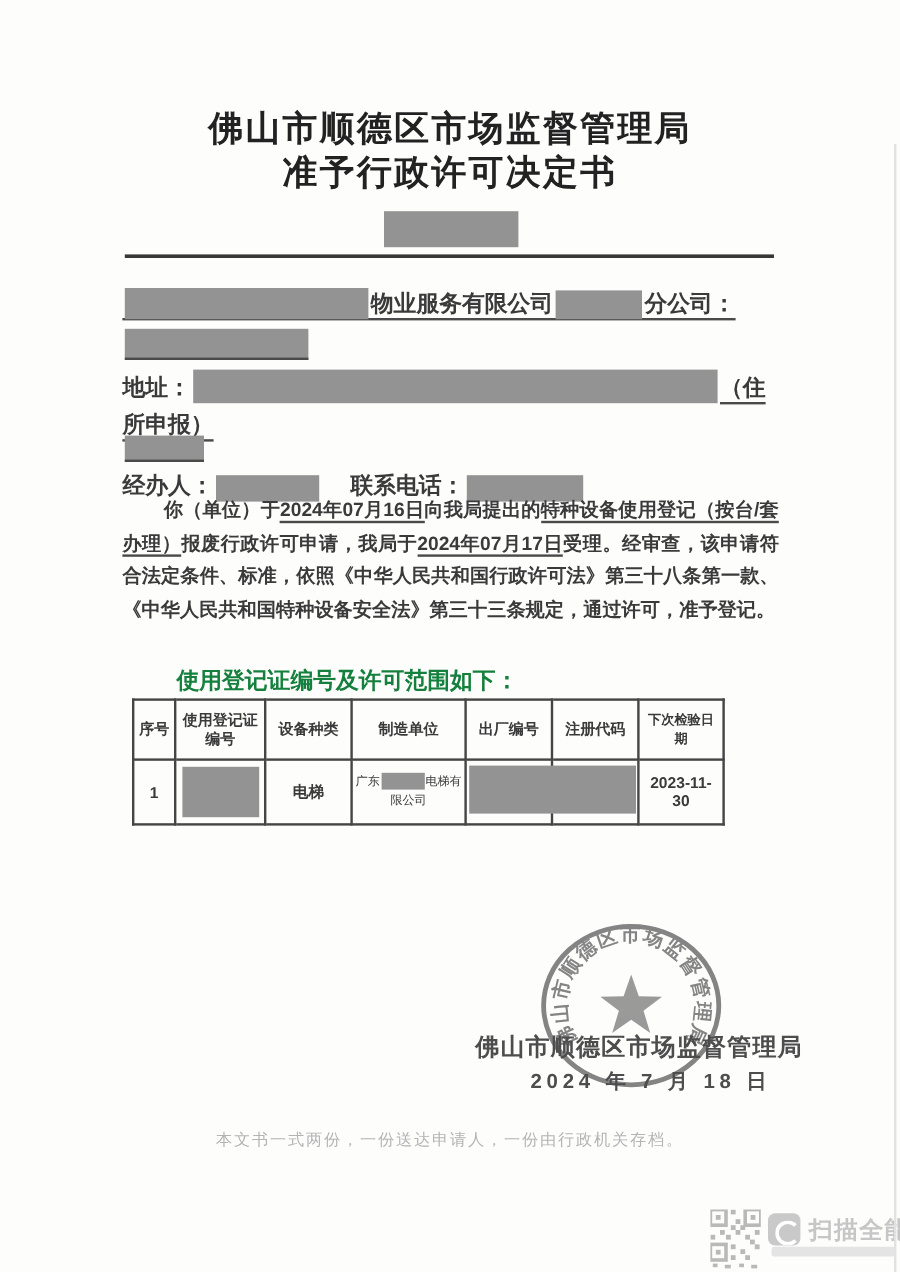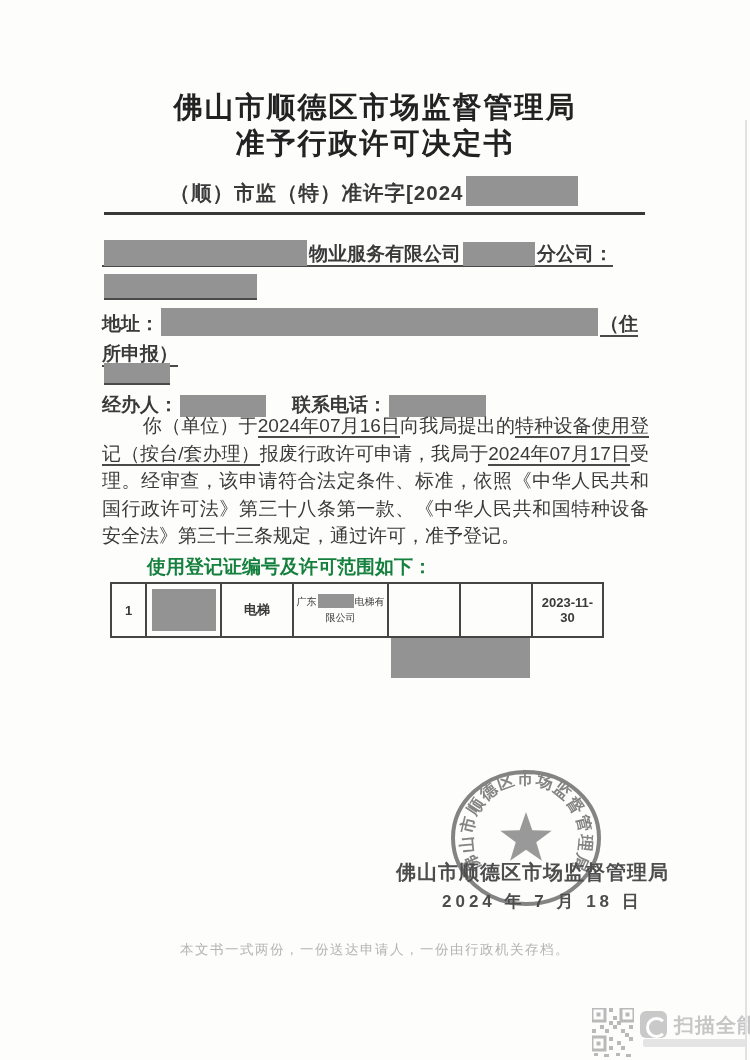--- a/index.html
+++ b/index.html
@@ -17,21 +17,21 @@
           color:#3a3a3a;letter-spacing:1px;white-space:nowrap;}
   .rule{left:104px;width:541px;height:3px;background:#383838;}
   
   .line{left:102px;width:560px;font-size:19px;font-weight:bold;color:#3a3a3a;
         white-space:nowrap;}
   .under{border-bottom:2px solid #4a4a4a;padding-bottom:1px;}
   .redact{display:inline-block;background:#939393;vertical-align:text-bottom;
           margin:0 2px -2px 2px;}
   .redact.ru{border-bottom:2px solid #4a4a4a;}
   
-  #main-paragraph{left:102px;width:547px;font-size:19px;font-weight:normal;
+  #main-paragraph{left:102px;width:547px;font-size:16px;font-weight:bold;
         color:#3a3a3a;line-height:27.6px;text-align:justify;margin:0;
         text-indent:2.15em;}
   #main-paragraph .u{border-bottom:2px solid #4a4a4a;padding-bottom:0px;}
   .tintro{left:147px;font-size:19px;font-weight:bold;color:#15803d;}
   
   .twrap{left:110px;top:582px;width:492px;position:absolute;}
   table{border-collapse:collapse;table-layout:fixed;width:492px;}
   th,td{border:2px solid #454545;text-align:center;vertical-align:middle;
         padding:1px 2px;color:#3a3a3a;overflow:hidden;}
   th{height:46px;font-size:12.5px;font-weight:bold;line-height:16px;}
@@ -64,21 +64,21 @@
           border-radius:2px;}
   .edge-right{left:745px;top:120px;width:2px;height:940px;background:#e2e2e2;}
 </style>
 </head>
 <body>
 
 <div class="abs title" style="top:88px">佛山市顺德区市场监督管理局</div>
 <div class="abs title" style="top:124px">准予行政许可决定书</div>
 
 <div class="abs docnum" style="top:176px">
-  <span>（顺）市监（特）准许字[2024</span><span class="redact" style="width:112px;height:30px;margin-left:3px"></span>
+  <span class="redact" style="width:112px;height:30px;margin-left:3px"></span>
 </div>
 
 <div class="abs rule" style="top:212px"></div>
 
 <div class="abs line" style="top:240px">
   <span class="under"><span class="redact" style="width:203px;height:26px"></span><span>物业服务有限公司</span><span class="redact" style="width:72px;height:24px"></span><span>分公司：</span></span>
 </div>
 
 <div class="abs line" style="top:274px">
   <span class="redact ru" style="width:153px;height:24px"></span>
@@ -109,20 +109,29 @@
     <colgroup>
       <col style="width:35px">
         <col style="width:75px">
         <col style="width:72px">
       <col style="width:95px">
         <col style="width:72px">
         <col style="width:72px">
       <col style="width:71px">
     </colgroup>
     <tbody>
+        <tr>
+      <th>序号</th>
+      <th>使用登记证编号</th>
+      <th>设备种类</th>
+      <th>制造单位</th>
+      <th>出厂编号</th>
+      <th>注册代码</th>
+      <th class="th-last">下次检验日期</th>
+    </tr>
     <tr>
       <td>1</td>
       <td>
             <span class="cellredact"></span>
           </td>
       <td>电梯</td>
       <td class="mfr">
         <span>广东</span><span class="redact"></span><span>电梯有限公司</span>
       </td>
       <td></td>

